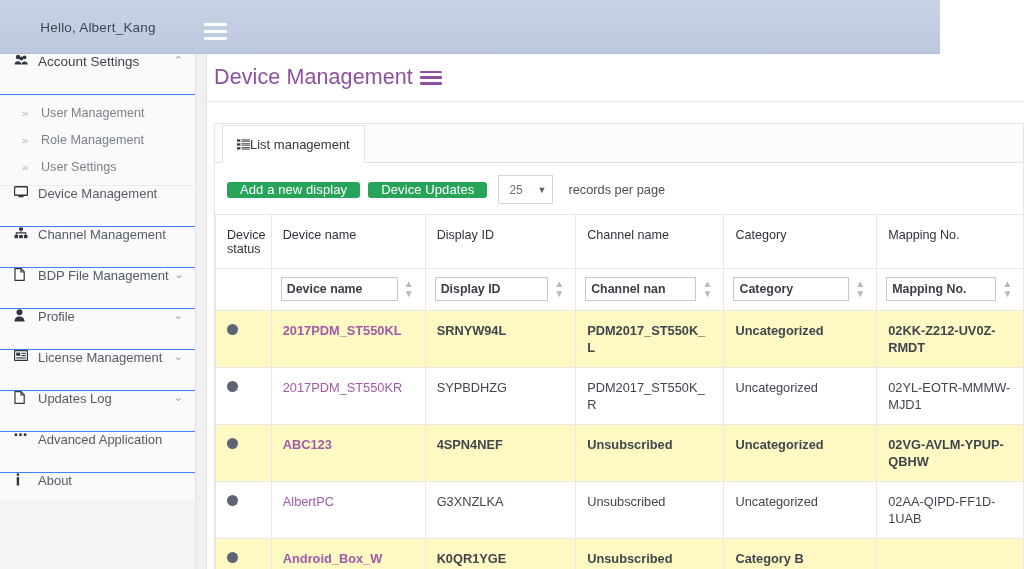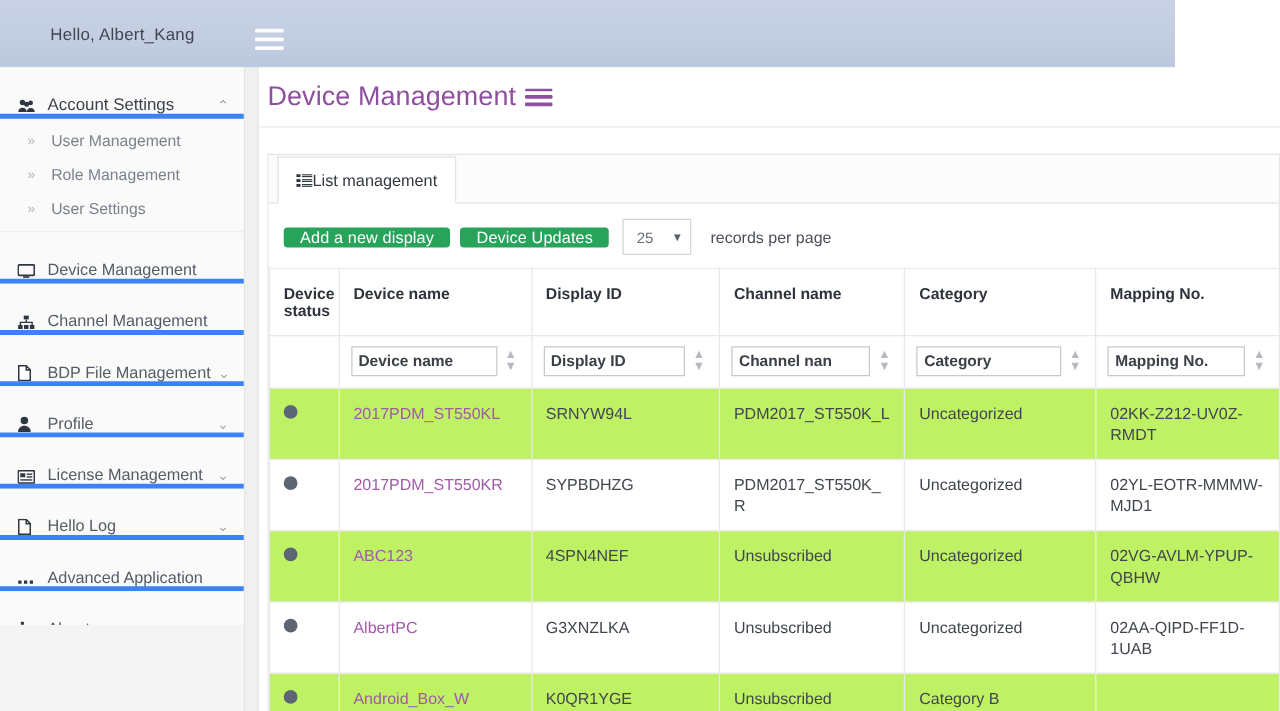--- a/index.html
+++ b/index.html
@@ -30,23 +30,23 @@
   }
   .hamburger-top i { display:block; height:3px; background:#fdfdff; border-radius:1px; }
 
   
   .sidebar {
     position:absolute; left:0; top:54px; width:196px; height:446px;
     background:#fafafa; border-right:1px solid #e4e4e4;
     font-size:13px;
   }
   .side-item {
-    position:relative; height:41px; display:flex; align-items:flex-end;
+    position:relative; height:41px; display:flex; align-items:flex-start;
     padding:0 12px 0 14px; color:#555c66;
-    border-bottom:4px solid #3b82f6; cursor:pointer; background:#fafafa;
+    border-bottom:1px solid #3b82f6; cursor:pointer; background:#fafafa;
   }
   .side-item.head { font-size:13.5px; color:#3d434c; }
   .side-ico {
     width:21px; min-width:21px; display:inline-flex; align-items:center;
     justify-content:flex-start; color:#2f3640; font-size:13px;
   }
   .side-ico svg { display:block; }
   .side-label { flex:1; padding-left:3px; white-space:nowrap; }
   .chev { color:#9aa0a8; font-size:11px; margin-left:6px; }
 
@@ -112,38 +112,38 @@
   .perpage .caret { font-size:9px; color:#5a6068; margin-left:10px; }
   .perpage-label { font-size:12.8px; color:#4b5058; margin-left:7px; }
 
   
   .tbl-wrap { position:relative; width:810px; overflow:hidden; }
   table.grid { border-collapse:collapse; table-layout:fixed; width:960px; font-size:12.8px; }
   table.grid th, table.grid td {
     border:1px solid #e8e8e8; vertical-align:top; text-align:left;
   }
   table.grid th.hd {
-    background:#fff; color:#2f343c; font-weight:bold; font-size:12.6px;
+    background:#fff; color:#2f343c; font-weight:normal; font-size:12.6px;
     padding:13px 11px 12px 11px; height:52px;
   }
   table.grid td.filter {
     background:#fff; padding:8px 9px 9px 9px; height:41px;
   }
   .fbox { display:flex; align-items:center; }
   .finput {
     border:1px solid #c9c9c9; background:#fff; height:24px; flex:1; min-width:0;
     font-size:12.4px; font-weight:bold; color:#3b4048; padding:0 5px;
     font-family:"Liberation Sans", sans-serif; outline:none;
   }
   .finput::placeholder { color:#3b4048; opacity:1; font-weight:bold; }
   .sortico { width:14px; min-width:14px; text-align:center; color:#b6bac0; font-size:10px; line-height:10px; margin-left:4px; }
   .sortico b { display:block; }
 
   table.grid td.cell { padding:11px 11px 11px 11px; color:#41464e; font-size:12.8px; line-height:17px; word-wrap:break-word; }
-  tr.r-odd td { background:#bef264; }
+  tr.r-odd td { background:#fef9c3;font-weight:bold; }
   tr.r-even td { background:#ffffff; }
   td.statuscell { text-align:center; padding-top:13px; }
   .dot { display:inline-block; width:11px; height:11px; border-radius:50%; background:#5d6575; }
   .devlink { color:#a25aa8; text-decoration:none; cursor:pointer; }
 
   
   col.c-status { width:50px; }
   col.c-name   { width:138px; }
   col.c-disp   { width:135px; }
   col.c-chan   { width:133px; }
@@ -255,21 +255,21 @@
       <span class="chev">⌄</span>
     </div>
 
     <div class="side-item">
       <span class="side-ico">
         <svg width="11" height="13" viewBox="0 0 11 13">
             <path d="M1 0.6h6l3.2 3.2v8.6H1z" fill="#fff" stroke="#2f3640" stroke-width="1.2"></path>
             <path d="M7 0.8v3.2h3.2" fill="none" stroke="#2f3640" stroke-width="1.2"></path>
           </svg>
       </span>
-      <span class="side-label">Hello Log</span>
+      <span class="side-label">Updates Log</span>
       <span class="chev">⌄</span>
     </div>
 
     <div class="side-item">
       <span class="side-ico">
         <svg width="15" height="6" viewBox="0 0 15 6">
             <rect x="0.6" y="1.4" width="2.6" height="2.6" fill="#2f3640"></rect>
             <rect x="5.2" y="1.4" width="2.6" height="2.6" fill="#2f3640"></rect>
             <rect x="9.8" y="1.4" width="2.6" height="2.6" fill="#2f3640"></rect>
           </svg>

